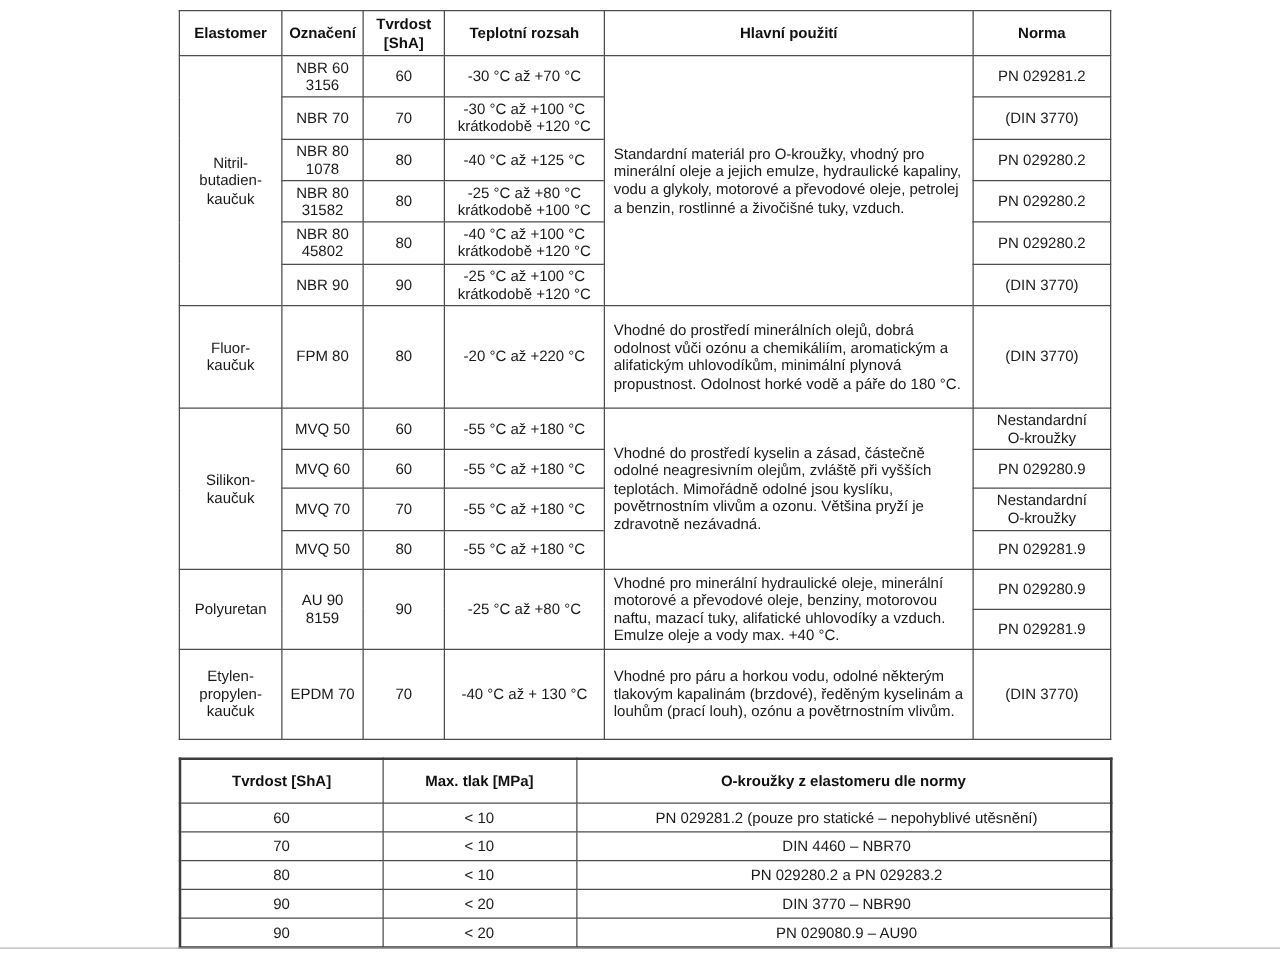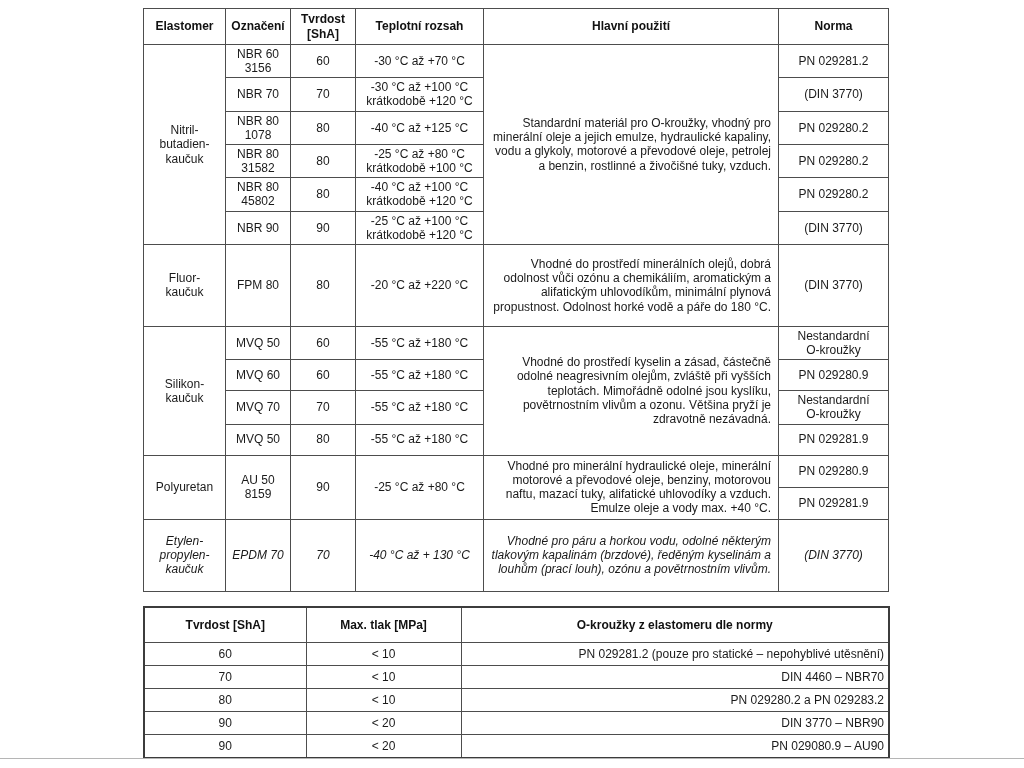--- a/index.html
+++ b/index.html
@@ -29,24 +29,24 @@
     overflow: hidden;
   }
   th { font-weight: bold; color: #111111; }
   .t1 { margin-bottom: 14px; border: 1px solid #3c3c3c; }
   .t2 { border: 2px solid #3c3c3c; }
   .t1 tr.r-h, .t2 tr.r-h { height: 36px; }
   .t1 tbody tr { height: 27px; }
   .t1 tr.r-fluor { height: 82px; }
   .t1 tr.r-sil { height: 31px; }
   .t1 tr.r-poly { height: 32px; }
-  .t1 tr.r-ety { height: 72px; font-style: italic; }
+  .t1 tr.r-ety { height: 72px; }
   .t2 tbody tr { height: 23px; }
-  td.c-use { text-align: right; padding: 3px 7px; }
-  .t2 td.c-norm-desc { text-align: right; padding-left: 9px; }
+  td.c-use { text-align: left; padding: 3px 7px; }
+  .t2 td.c-norm-desc { text-align: center; padding-left: 9px; }
   .bottom-rule {
     position: absolute; left: 0; bottom: 9px;
     width: 1024px; height: 1px; background: #b5b5b5;
   }
 </style>
 </head>
 <body>
 
 <div class="sheet">
 
@@ -156,21 +156,21 @@
       </tr>
       <tr class="r-sil">
         <td class="c-des">MVQ 50</td>
         <td class="c-hrd">80</td>
         <td class="c-rng">-55 °C až +180 °C</td>
         <td class="c-nrm">PN 029281.9</td>
       </tr>
 
       <tr class="r-poly">
         <td rowspan="2" class="c-el">Polyuretan</td>
-        <td rowspan="2" class="c-des">AU 50
+        <td rowspan="2" class="c-des">AU 90
 8159</td>
         <td rowspan="2" class="c-hrd">90</td>
         <td rowspan="2" class="c-rng">-25 °C až +80 °C</td>
         <td rowspan="2" class="c-use">Vhodné pro minerální hydraulické oleje, minerální motorové a převodové oleje, benziny, motorovou naftu, mazací tuky, alifatické uhlovodíky a vzduch. Emulze oleje a vody max. +40 °C.</td>
         <td class="c-nrm">PN 029280.9</td>
       </tr>
       <tr class="r-poly">
         <td class="c-nrm">PN 029281.9</td>
       </tr>
 

